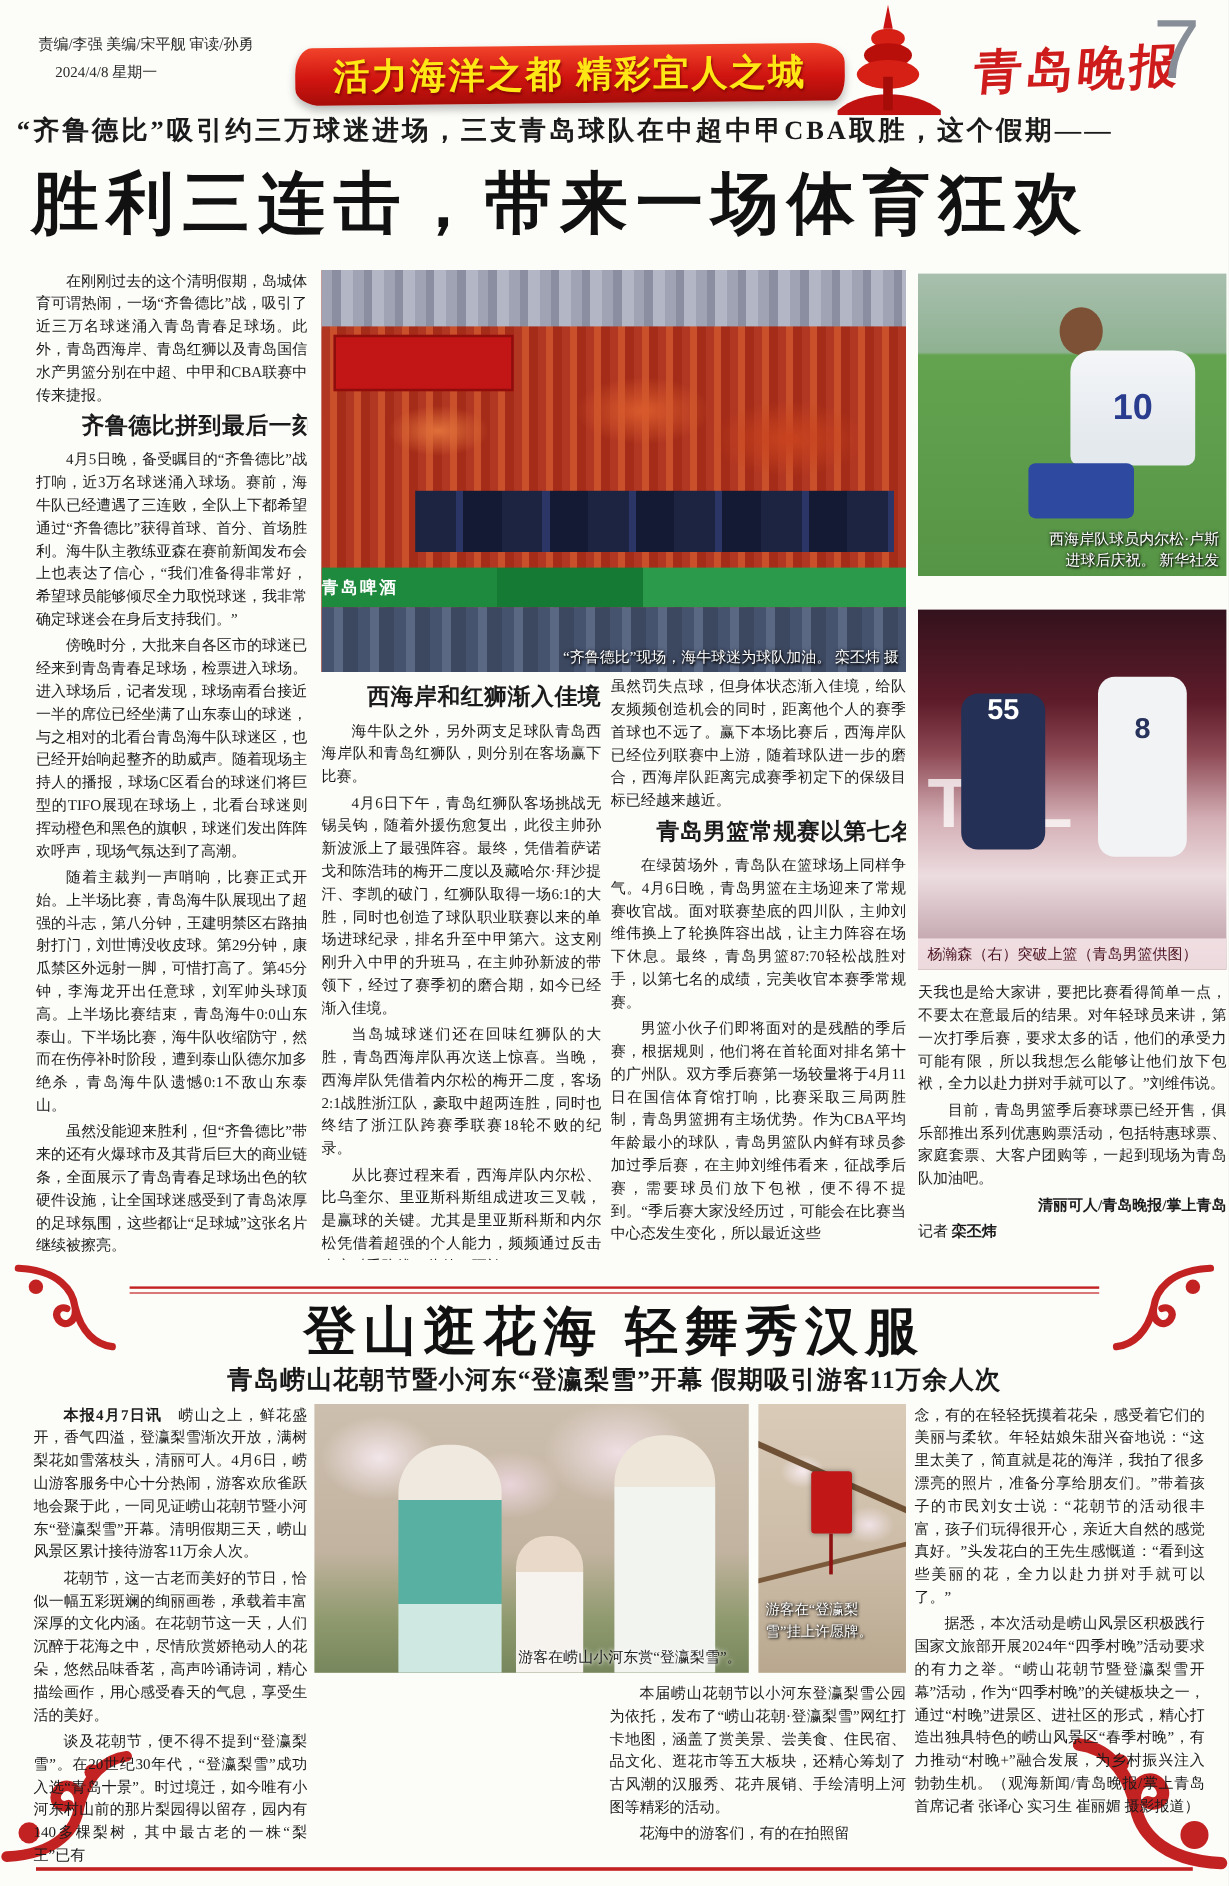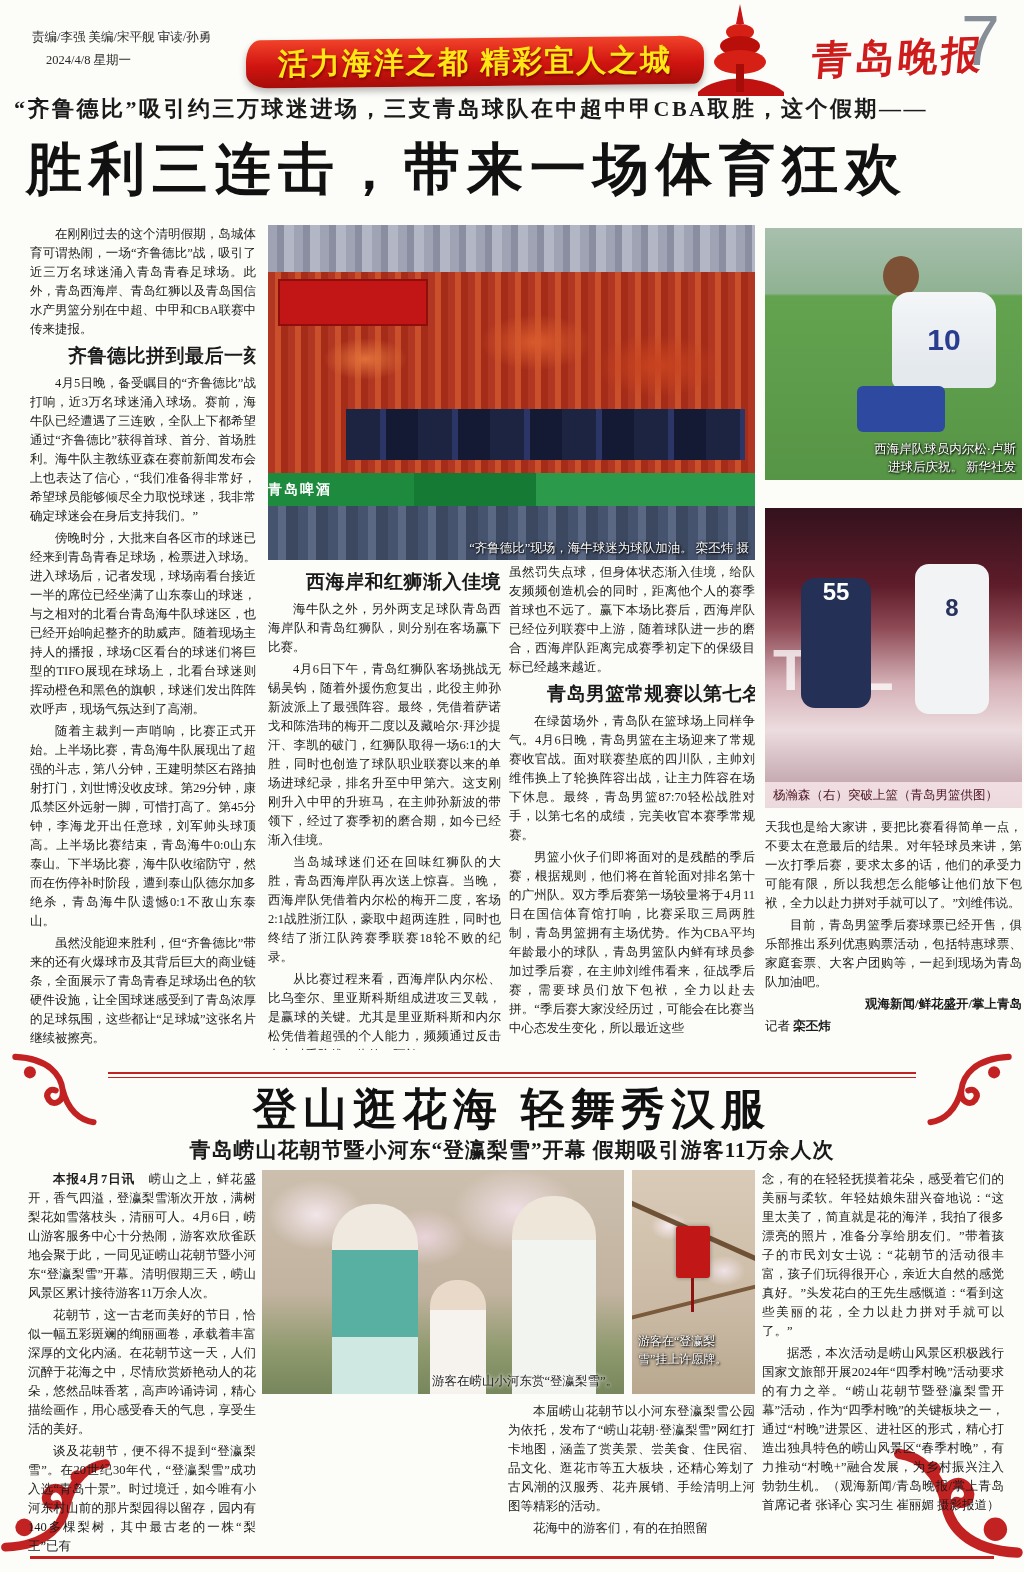--- a/index.html
+++ b/index.html
@@ -167,21 +167,21 @@
     <p>海牛队之外，另外两支足球队青岛西海岸队和青岛红狮队，则分别在客场赢下比赛。</p>
     <p>4月6日下午，青岛红狮队客场挑战无锡吴钩，随着外援伤愈复出，此役主帅孙新波派上了最强阵容。最终，凭借着萨诺戈和陈浩玮的梅开二度以及藏哈尔·拜沙提汗、李凯的破门，红狮队取得一场6:1的大胜，同时也创造了球队职业联赛以来的单场进球纪录，排名升至中甲第六。这支刚刚升入中甲的升班马，在主帅孙新波的带领下，经过了赛季初的磨合期，如今已经渐入佳境。</p>
     <p>当岛城球迷们还在回味红狮队的大胜，青岛西海岸队再次送上惊喜。当晚，西海岸队凭借着内尔松的梅开二度，客场2:1战胜浙江队，豪取中超两连胜，同时也终结了浙江队跨赛季联赛18轮不败的纪录。</p>
     <p>从比赛过程来看，西海岸队内尔松、比乌奎尔、里亚斯科斯组成进攻三叉戟，是赢球的关键。尤其是里亚斯科斯和内尔松凭借着超强的个人能力，频频通过反击击穿对手防线。此外，阿兰</p>
   </div>
 
   <div class="col" style="left:509px;top:563px;width:246px;height:487px;">
     <p class="ni">虽然罚失点球，但身体状态渐入佳境，给队友频频创造机会的同时，距离他个人的赛季首球也不远了。赢下本场比赛后，西海岸队已经位列联赛中上游，随着球队进一步的磨合，西海岸队距离完成赛季初定下的保级目标已经越来越近。</p>
     <p class="subhead">青岛男篮常规赛以第七名收官</p>
     <p>在绿茵场外，青岛队在篮球场上同样争气。4月6日晚，青岛男篮在主场迎来了常规赛收官战。面对联赛垫底的四川队，主帅刘维伟换上了轮换阵容出战，让主力阵容在场下休息。最终，青岛男篮87:70轻松战胜对手，以第七名的成绩，完美收官本赛季常规赛。</p>
-    <p>男篮小伙子们即将面对的是残酷的季后赛，根据规则，他们将在首轮面对排名第十的广州队。双方季后赛第一场较量将于4月11日在国信体育馆打响，比赛采取三局两胜制，青岛男篮拥有主场优势。作为CBA平均年龄最小的球队，青岛男篮队内鲜有球员参加过季后赛，在主帅刘维伟看来，征战季后赛，需要球员们放下包袱，全力以赴去拼。“季后赛大家没经历过，可能会在比赛当中心态发生变化，所以最近这些</p>
+    <p>男篮小伙子们即将面对的是残酷的季后赛，根据规则，他们将在首轮面对排名第十的广州队。双方季后赛第一场较量将于4月11日在国信体育馆打响，比赛采取三局两胜制，青岛男篮拥有主场优势。作为CBA平均年龄最小的球队，青岛男篮队内鲜有球员参加过季后赛，在主帅刘维伟看来，征战季后赛，需要球员们放下包袱，便不得不提到。“季后赛大家没经历过，可能会在比赛当中心态发生变化，所以最近这些</p>
   </div>
 
   <div class="photo photo-soccer">
     <div class="soccer-head"></div>
     <div class="soccer-shirt">
       <span>10</span>
     </div>
     <div class="soccer-shorts"></div>
     <div class="cap-overlay" style="bottom:22px;">西海岸队球员内尔松·卢斯</div>
     <div class="cap-overlay" style="bottom:4px;">进球后庆祝。 新华社发</div>
@@ -194,21 +194,21 @@
     </div>
     <div class="bb-player-white">
       <span>8</span>
     </div>
     <div class="bb-capbar">杨瀚森（右）突破上篮（青岛男篮供图）</div>
   </div>
 
   <div class="col" style="left:765px;top:818px;width:257px;height:232px;">
     <p class="ni">天我也是给大家讲，要把比赛看得简单一点，不要太在意最后的结果。对年轻球员来讲，第一次打季后赛，要求太多的话，他们的承受力可能有限，所以我想怎么能够让他们放下包袱，全力以赴力拼对手就可以了。”刘维伟说。</p>
     <p>目前，青岛男篮季后赛球票已经开售，俱乐部推出系列优惠购票活动，包括特惠球票、家庭套票、大客户团购等，一起到现场为青岛队加油吧。</p>
-    <p class="byline-media">观海新闻/鲜花盛开/掌上青岛</p>
+    <p class="byline-media">清丽可人/青岛晚报/掌上青岛</p>
     <p class="ni reporter">
       <span>记者 </span><b>栾丕炜</b>
     </p>
   </div>
 
   <div class="rule-top"></div>
   <div class="rule-top2"></div>
   <svg class="ornament" style="left:8px;top:1050px;width:92px;height:86px;" viewBox="0 0 100 100">
     <path d="M5,8 C45,10 58,30 60,46 C62,60 50,66 44,58 C39,51 45,44 52,47 M60,46 C66,70 80,82 96,84" stroke="#c32222" stroke-width="7" fill="none" stroke-linecap="round"></path>
     <circle cx="22" cy="26" r="7" fill="#c32222"></circle>

